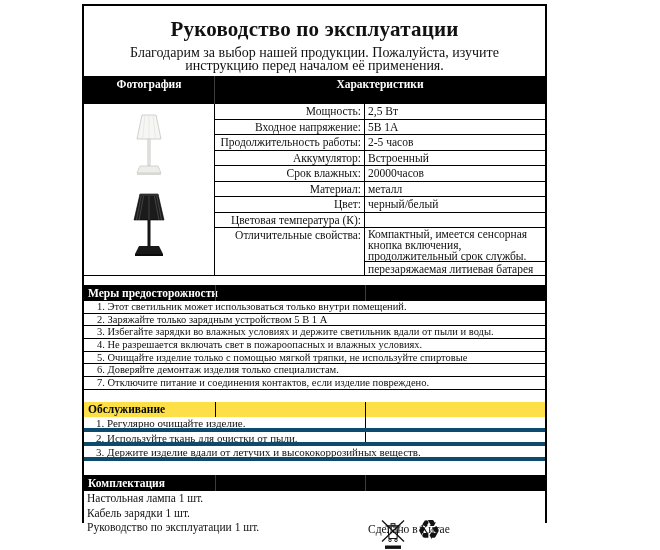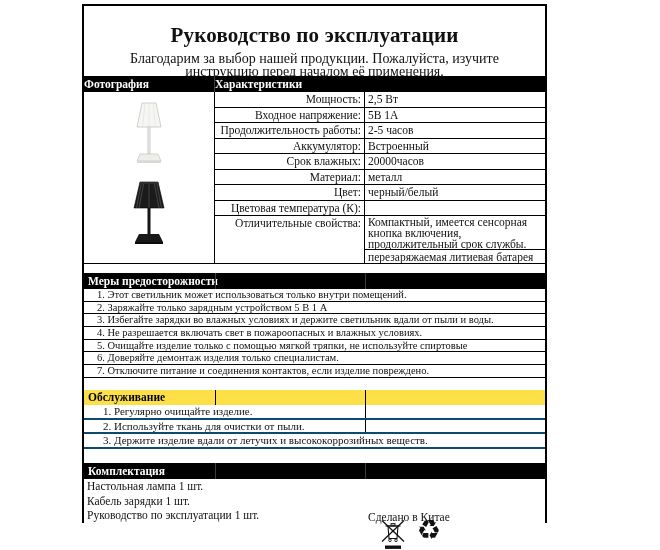--- a/index.html
+++ b/index.html
@@ -7,35 +7,35 @@
   .page {
     position:relative; width:660px; height:550px; background:#fff;
     font-family:"Liberation Serif", serif; color:#111; overflow:hidden;
   }
   .doc {
     position:absolute; left:82px; top:4px; width:465px; height:519px;
     border:2px solid #000; border-bottom:none; background:#fff;
   }
 
   
-  .title-block { height:70px; text-align:center; padding-top:17px; }
+  .title-block { height:70px; text-align:center; padding-top:11px; }
   .doc-title { font-size:21px; font-weight:bold; letter-spacing:.2px; }
   .doc-intro { font-size:14px; line-height:13px; margin:4px auto 0; width:440px; }
 
   
   .band { position:relative; color:#fff; background:#000; font-weight:bold;
           font-size:11.5px; line-height:16px; height:16px; padding-left:4px; overflow:hidden; }
   .band .vline { position:absolute; top:0; bottom:0; width:1px; background:#3c3c3c; }
   .band.gray { background:#fde047; color:#000; height:15px; line-height:15px; }
   .band.gray .vline { background:#000; }
   .v131 { left:131px; } .v281 { left:281px; }
 
   
-  .spec-header { display:flex; height:16px; background:#000; color:#fff;
-                 font-weight:bold; font-size:11.5px; line-height:16px; text-align:left; }
+  .spec-header { display:flex; height:28px; background:#000; color:#fff;
+                 font-weight:bold; font-size:11.5px; line-height:16px; text-align:center; }
   .spec-header .ph { width:131px; border-right:1px solid #3c3c3c; }
   .spec-header .ch { flex:1; }
 
   
   .spec-body { display:flex; height:172px; border-bottom:1px solid #000; overflow:hidden; }
   .photo-cell { width:131px; border-right:1px solid #000; display:flex; flex-direction:column;
                 align-items:center; justify-content:space-evenly; padding:2px 0; }
   .spec-rows { flex:1; display:flex; flex-direction:column; font-size:11.5px; }
   .spec-row { display:flex; height:15.5px; border-bottom:1px solid #000; }
   .spec-label { width:150px; text-align:right; padding-right:3px; border-right:1px solid #000;
@@ -45,22 +45,22 @@
   .spec-row.features .spec-label { line-height:12px; padding-top:1px; }
   .spec-row.features .spec-value { white-space:normal; line-height:10.8px; padding-top:1px; }
   .spec-row.extra { height:15.5px; border-bottom:none; }
   .spec-row.extra .spec-value { border-top:1px solid #000; }
 
   .gap1 { height:9px; } .gap2 { height:12px; } .gap3 { height:14px; }
 
   
   .rule-row { height:12.7px; border-bottom:1px solid #000; font-size:10.5px;
               line-height:11.3px; padding-left:13px; white-space:nowrap; overflow:hidden; }
-  .maint-row { position:relative; height:14.7px; border-bottom:2px solid #0c4a6e; font-size:11px;
-               line-height:13.3px; padding-left:19px; white-space:nowrap; overflow:hidden; }
+  .maint-row { position:relative; height:14.7px; border-bottom:4px solid #0c4a6e; font-size:11px;
+               line-height:13.3px; padding-left:12px; white-space:nowrap; overflow:hidden; }
   .maint-row .vdiv { position:absolute; top:0; bottom:0; left:281px; width:1px; background:#000; }
 
   
   .package-block { position:relative; font-size:11.5px; line-height:14.8px; padding:0 0 0 3px; }
   .made-in { position:absolute; left:284px; top:31px; }
 
   
   .weee { position:absolute; left:293px; top:511px; }
   .recycle { position:absolute; left:333px; top:509px; font-family:"DejaVu Sans", sans-serif;
              font-size:27px; line-height:30px; color:#111; }

